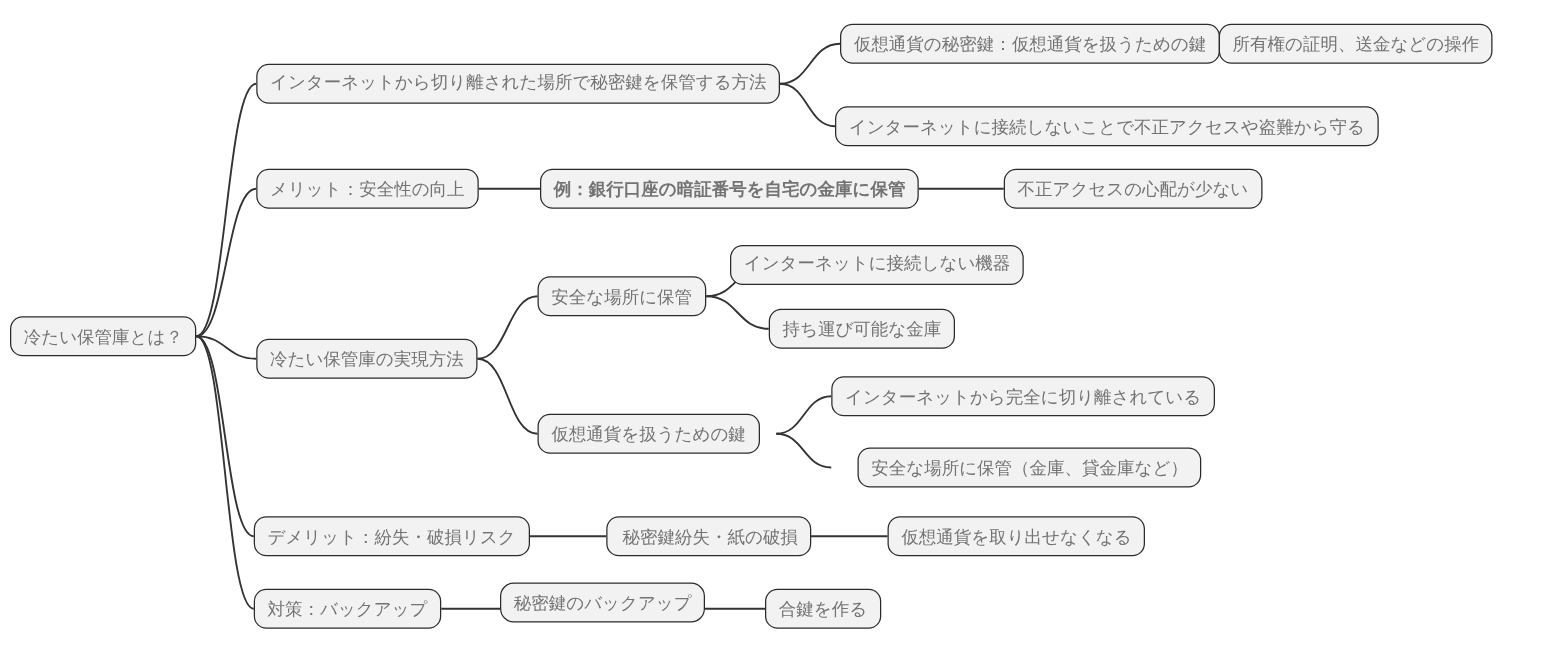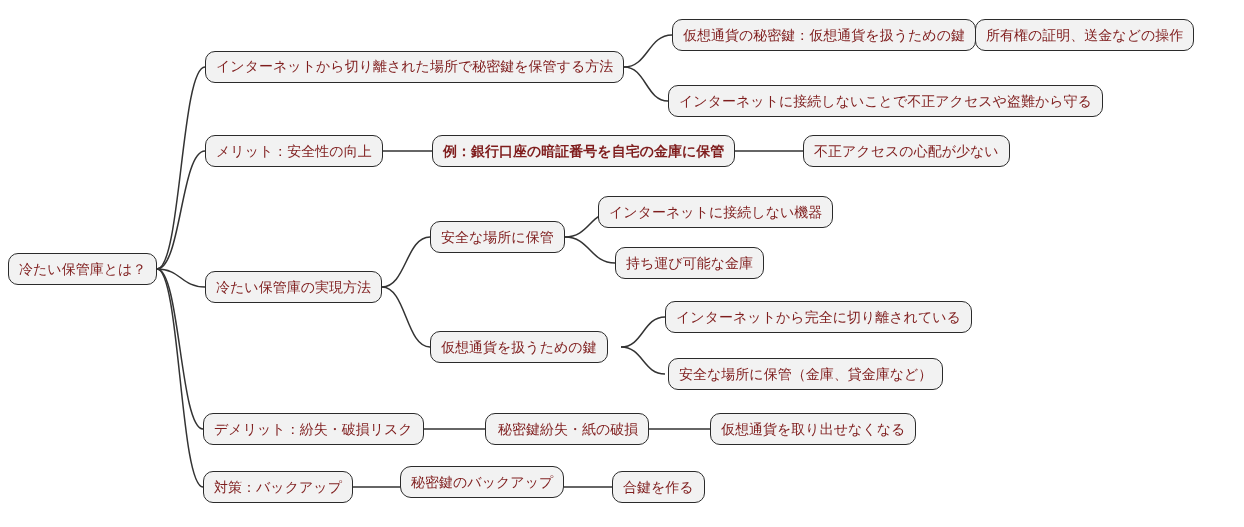--- a/index.html
+++ b/index.html
@@ -21,21 +21,21 @@
     top: 0;
     z-index: 0;
   }
   .node {
     position: absolute;
     z-index: 1;
     box-sizing: border-box;
     white-space: nowrap;
     font-size: 14px;
     line-height: 16px;
-    color: #7f1d1d;
+    color: #737373;
     background: var(--node-fill, #f2f2f2);
     border: 1.5px solid var(--node-border, #2b2b2b);
     border-radius: 10px;
     padding: 7px 10px;
     cursor: default;
   }
 </style>
 </head>
 <body>
 
@@ -69,25 +69,25 @@
   <div class="node" style="left:672px; top:19px;">仮想通貨の秘密鍵：仮想通貨を扱うための鍵</div>
   <div class="node" style="left:975px; top:19px;">所有権の証明、送金などの操作</div>
   <div class="node" style="left:668px; top:85px;">インターネットに接続しないことで不正アクセスや盗難から守る</div>
 
   <div class="node" style="left:205px; top:135px;">メリット：安全性の向上</div>
   <div class="node" style="left:432px; top:135px;font-weight:bold;">例：銀行口座の暗証番号を自宅の金庫に保管</div>
   <div class="node" style="left:803px; top:135px;">不正アクセスの心配が少ない</div>
 
   <div class="node" style="left:205px; top:271px;">冷たい保管庫の実現方法</div>
   <div class="node" style="left:430px; top:221px;">安全な場所に保管</div>
-  <div class="node" style="left:598px; top:196px;">インターネットに接続しない機器</div>
+  <div class="node" style="left:584px; top:196px;font-family:Liberation Serif, serif;">インターネットに接続しない機器</div>
   <div class="node" style="left:615px; top:247px;">持ち運び可能な金庫</div>
   <div class="node" style="left:430px; top:331px;">仮想通貨を扱うための鍵</div>
   <div class="node" style="left:665px; top:301px;">インターネットから完全に切り離されている</div>
-  <div class="node" style="left:668px; top:358px;">安全な場所に保管（金庫、貸金庫など）</div>
+  <div class="node" style="left:686px; top:358px;">安全な場所に保管（金庫、貸金庫など）</div>
 
   <div class="node" style="left:203px; top:413px;">デメリット：紛失・破損リスク</div>
   <div class="node" style="left:485px; top:413px;padding-left:12px;">秘密鍵紛失・紙の破損</div>
   <div class="node" style="left:710px; top:413px;">仮想通貨を取り出せなくなる</div>
 
   <div class="node" style="left:203px; top:471px;">対策：バックアップ</div>
   <div class="node" style="left:400px; top:466px;border-radius:11px;">秘密鍵のバックアップ</div>
   <div class="node" style="left:612px; top:471px;">合鍵を作る</div>
 </div>
 

